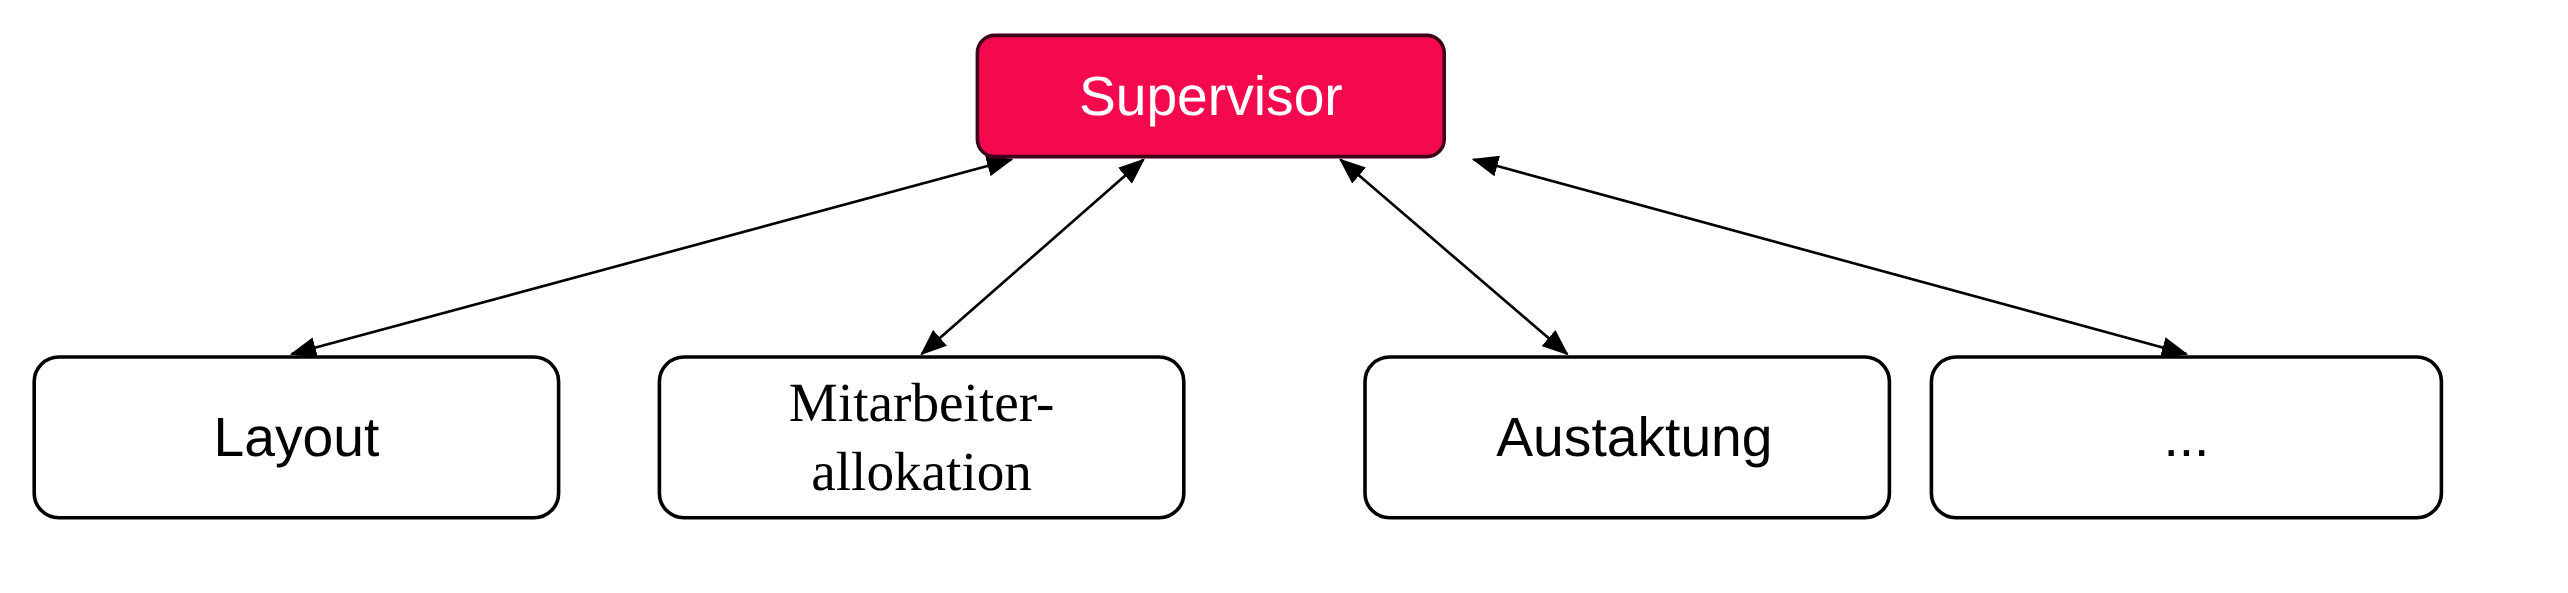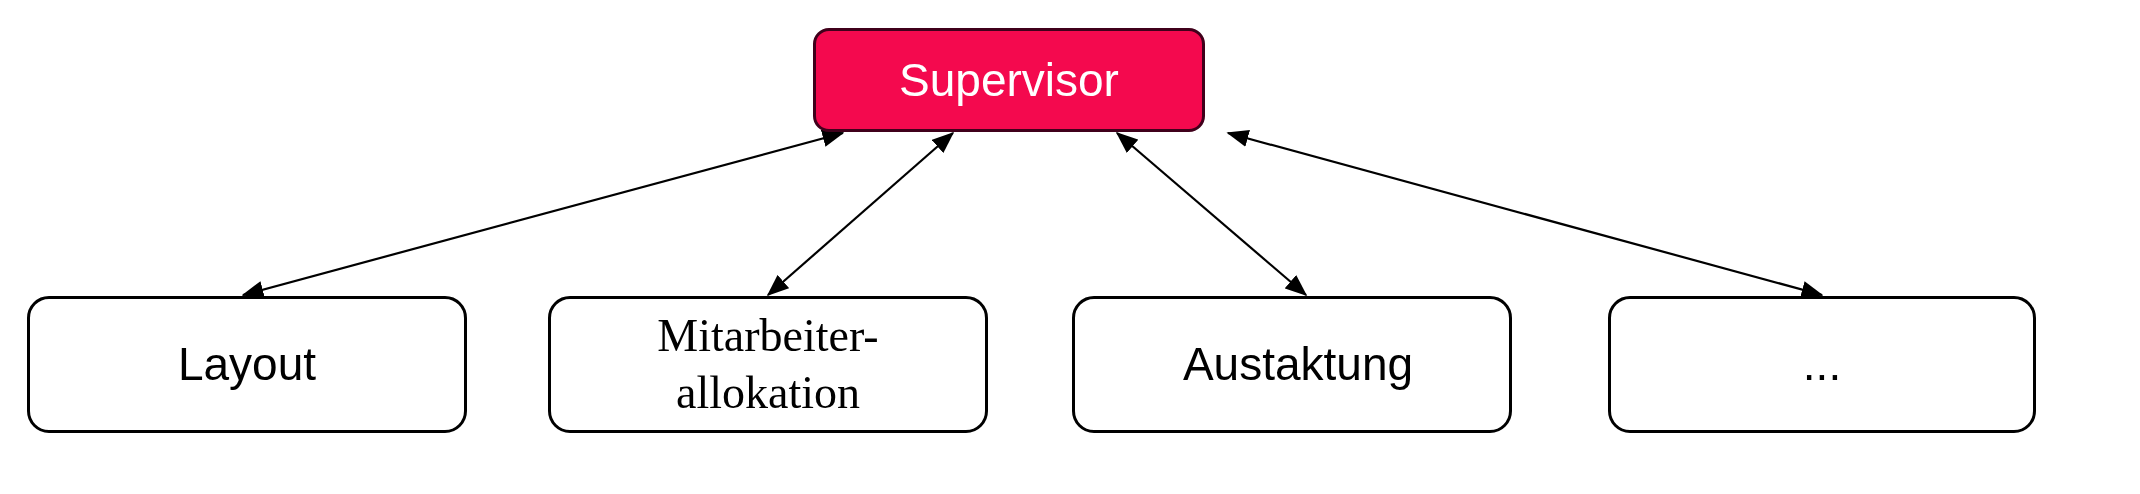--- a/index.html
+++ b/index.html
@@ -49,21 +49,21 @@
     width: 440px;
     height: 137px;
     background: var(--child-fill, #ffffff);
     border: 3px solid var(--child-border, #000000);
     border-radius: 22px;
     color: var(--child-text, #000000);
     font-size: 46px;
   }
   #child-0 { left: 27px; }
   #child-1 { left: 548px; font-family: Liberation Serif, serif; }
-  #child-2 { left: 1072px; padding-left: 12px; }
+  #child-2 { left: 1136px; padding-left: 12px; }
   #child-3 { left: 1608px; width: 428px; }
 </style>
 </head>
 <body>
 
 <div id="diagram">
 
   <svg id="edges" viewBox="0 0 2140 494" xmlns="http://www.w3.org/2000/svg">
     <defs>
       <marker id="arrowhead" markerWidth="10" markerHeight="8" refX="9.3" refY="4" orient="auto-start-reverse" markerUnits="strokeWidth">

